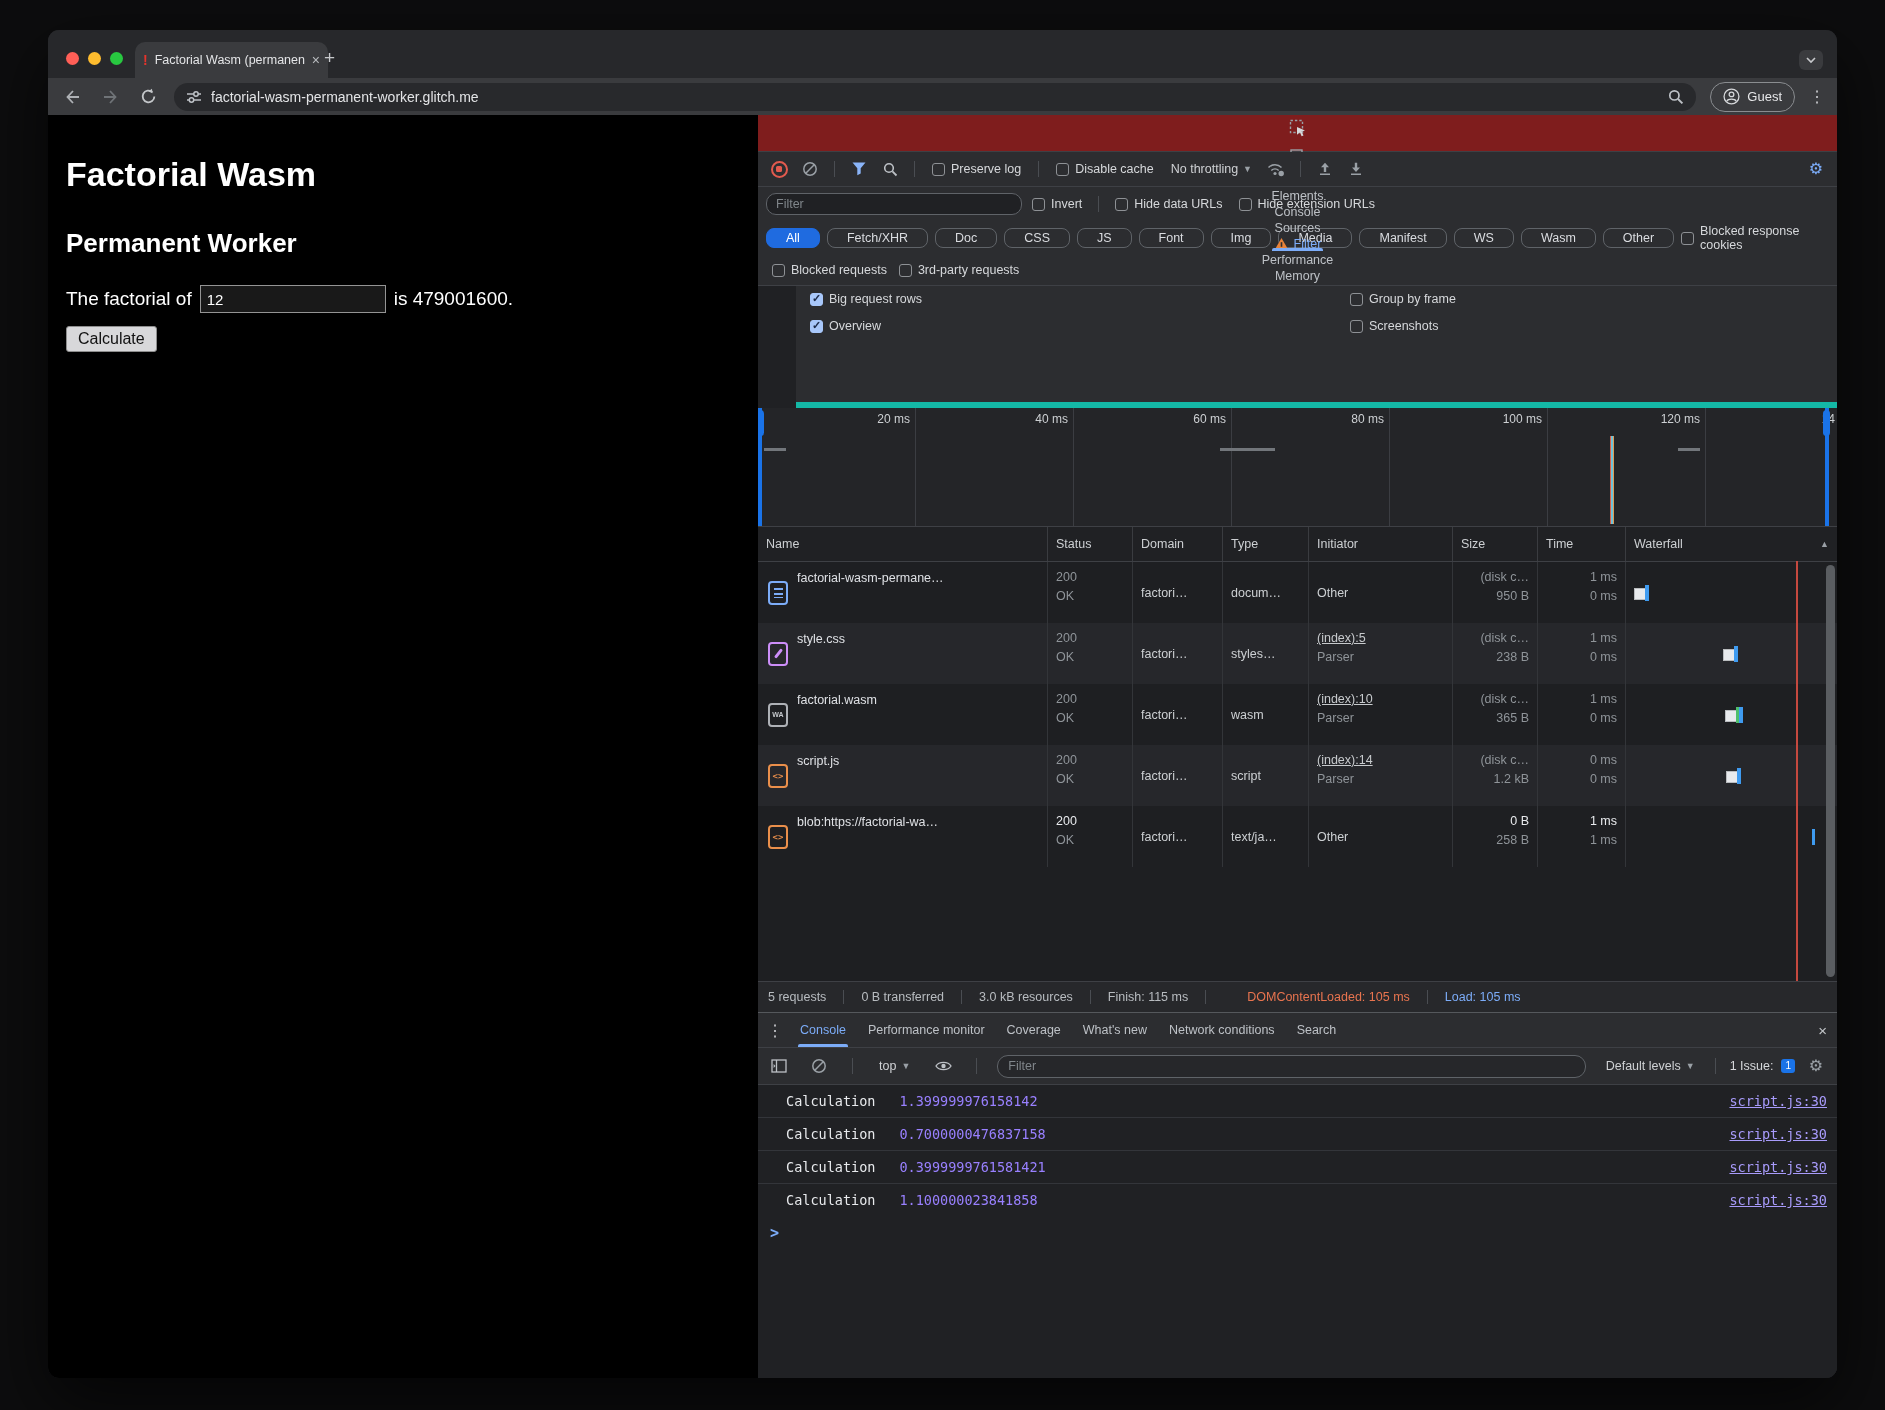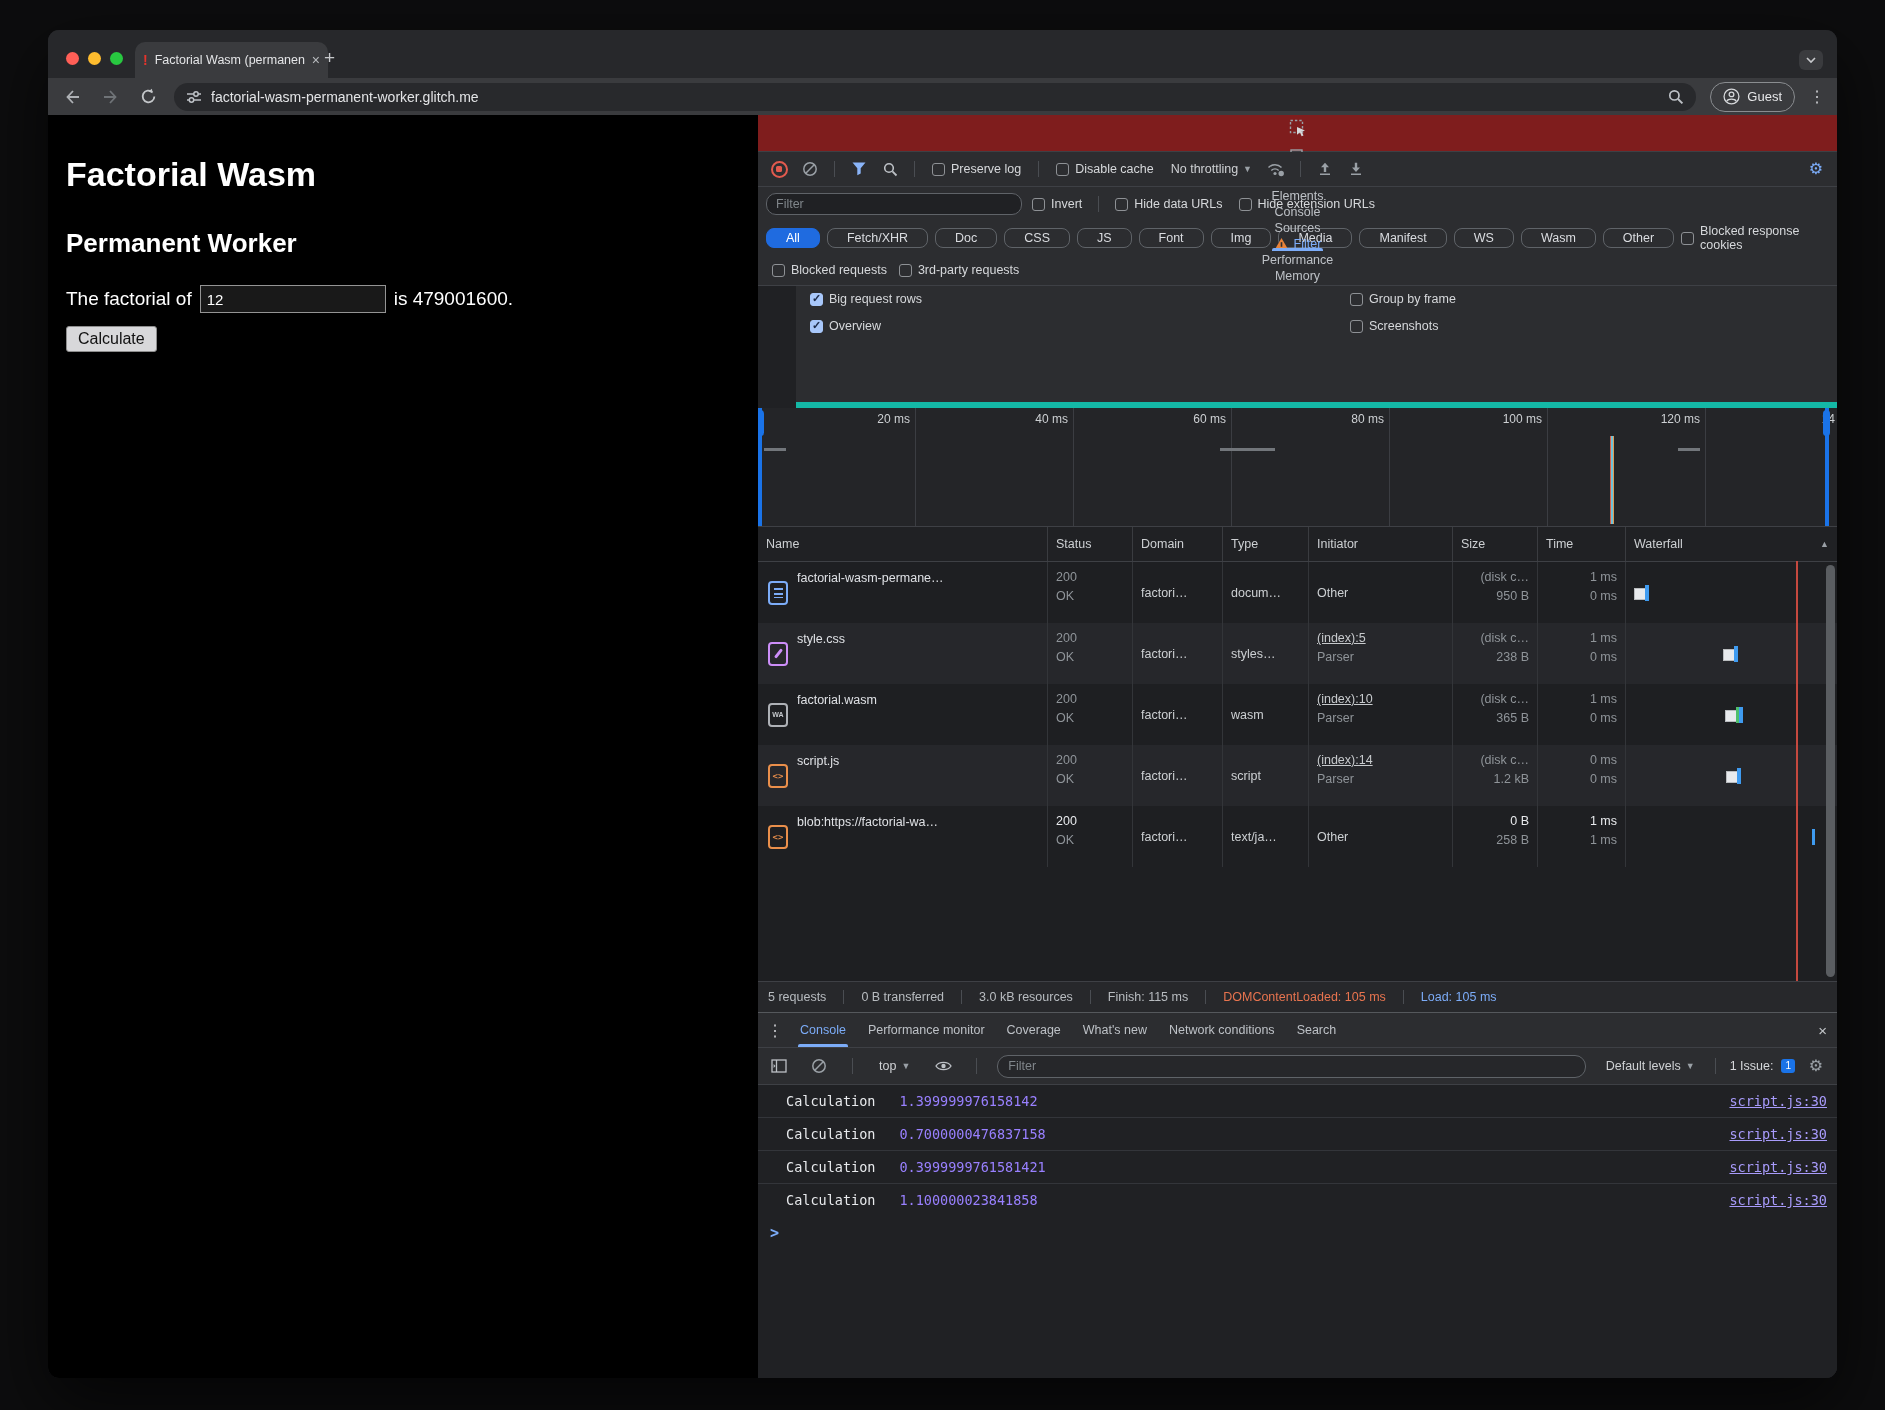--- a/index.html
+++ b/index.html
@@ -110,21 +110,21 @@
   .fico.script{border-color:#ea8f4b;} .fico.script::after{content:"<>";font-size:9px;font-weight:bold;color:#ea8f4b;font-family:"DejaVu Sans Mono",monospace;}
   .wf-bar{position:absolute;top:50%;margin-top:-5px;width:10px;height:10px;background:#e8eaed;border:1px solid #b9bcbf;}
   .wf-blue{position:absolute;top:50%;margin-top:-8px;width:4px;height:16px;background:#3f9bf0;}
   .wf-green{position:absolute;top:50%;margin-top:-8px;width:3px;height:16px;background:#4fbf6d;}
   .redline{position:absolute;top:34px;bottom:0;width:2px;background:#c5493f;z-index:2;}
   .vscroll{position:absolute;right:2px;top:38px;bottom:4px;width:9px;background:#5a5d61;border-radius:5px;z-index:3;}
   .net-filler{height:114px;background:#1e1f22;}
   
   .net-summary{height:30px;background:#27282b;border-top:1px solid #3e4045;padding:0 10px;gap:17px;color:#b8bcc0;}
   .ssep{width:1px;height:14px;background:#4a4d52;}
-  .dcl{color:#e8744f;} .loadt{color:#7cacf8;}
+  .dcl{color:#e8744f;margin-left:24px;} .loadt{color:#7cacf8;}
   
   .drawer{flex:1;display:flex;flex-direction:column;border-top:1px solid #55585c;min-height:0;}
   .drawer-tabs{height:34px;background:#2c2d30;border-bottom:1px solid #3e4045;padding:0 4px;gap:2px;}
   .cons-toolbar{height:36px;background:#2c2d30;border-bottom:1px solid #3e4045;padding:0 8px;gap:14px;}
   .cons-filter{flex:1;max-width:620px;height:21px;background:#26272a;border:1px solid #5f6368;border-radius:11px;color:#d6d8db;font-size:12.5px;padding:0 10px;font-family:"Liberation Sans",sans-serif;}
   .cons-filter::placeholder{color:#80868b;}
   .cons-right{margin-left:auto;display:flex;align-items:center;gap:8px;}
   .bubble-blue{background:#1a73e8;color:#fff;font-size:10px;border-radius:3px;padding:1px 4px;line-height:12px;}
   .cons-body{flex:1;overflow:hidden;background:#202124;font-family:"DejaVu Sans Mono",monospace;font-size:13.5px;}
   .cmsg{height:32px;display:flex;align-items:center;padding:0 10px 0 28px;border-bottom:1px solid #33353a;gap:24px;}

